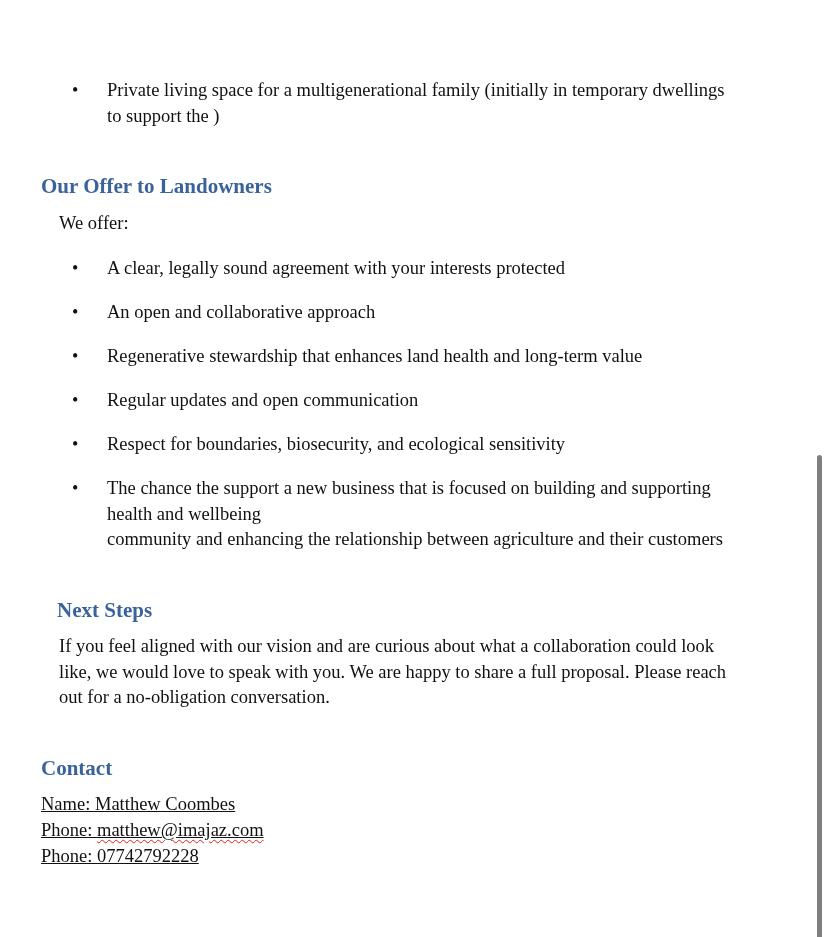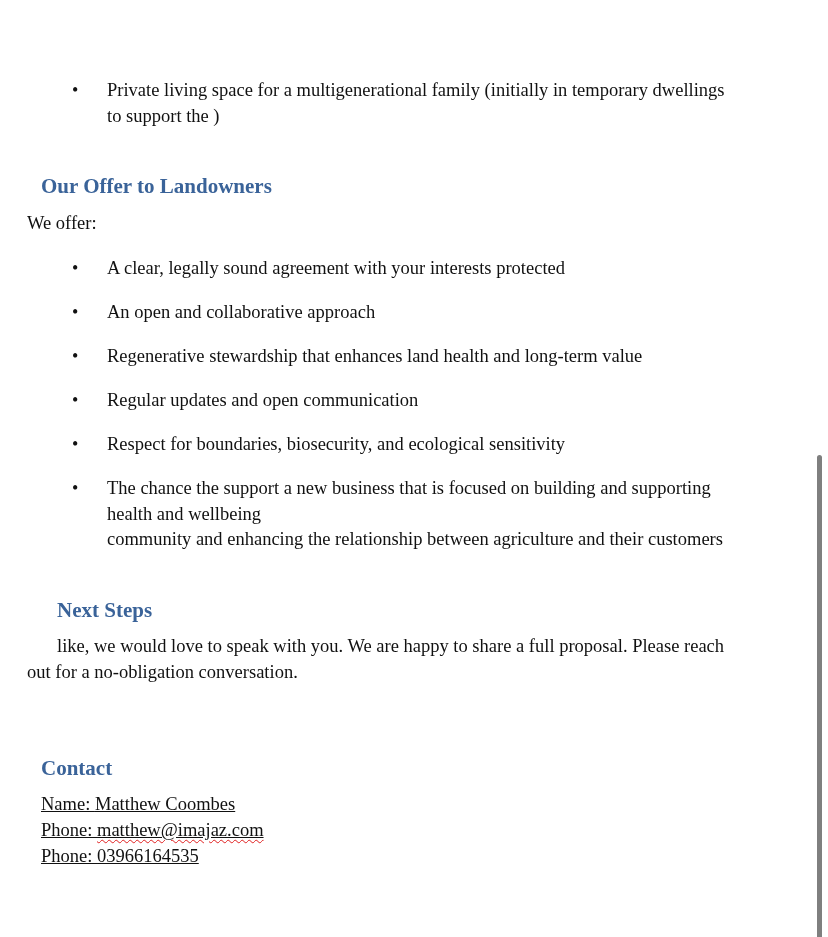--- a/index.html
+++ b/index.html
@@ -28,21 +28,21 @@
       margin: 0;
       font-family: Liberation Serif, serif;
       font-weight: bold;
       font-size: 21px;
       color: #3a6399;
       letter-spacing: 0px;
       white-space: nowrap;
     }
     .para {
       position: absolute;
-      left: 27px;
+      left: 59px;
       margin: 0;
       font-size: 18.5px;
       line-height: 25.5px;
       white-space: nowrap;
     }
     .bullet-item {
       position: absolute;
       left: 72px;
       width: 760px;
       font-size: 18.5px;
@@ -143,33 +143,34 @@
     <span class="bullet-dot">•</span>
     <span class="bullet-text">
       <span class="line">The chance the support a new business that is focused on building and supporting</span>
       <span class="line">health and wellbeing</span>
       <span class="line">community and enhancing the relationship between agriculture and their customers</span>
     </span>
   </div>
 
   <h2 class="heading" style="top:598px;margin-left:16px;">Next Steps</h2>
   <div class="para" style="top:634px;">
-    <span style="display:block;margin-left:30px;">like, we would love to speak with you. We are happy to share a full proposal. Please reach</span>
+    <span style="display:block;">If you feel aligned with our vision and are curious about what a collaboration could look</span>
+    <span style="display:block;">like, we would love to speak with you. We are happy to share a full proposal. Please reach</span>
     <span style="display:block;">out for a no-obligation conversation.</span>
   </div>
 
   <h2 class="heading" style="top:756px;">Contact</h2>
 
   <div class="contact-line" style="top:792px;">
     <span>Name: </span><span>Matthew Coombes</span>
   </div>
 
   <div class="contact-line" style="top:818px;">
     <span>Phone: </span><span class="spell-error">matthew@imajaz.com</span>
   </div>
 
   <div class="contact-line" style="top:844px;">
-    <span>Phone: </span><span>03966164535</span>
+    <span>Phone: </span><span>07742792228</span>
   </div>
 
 </div>
 
 <div class="scrollbar-thumb"></div>
 
 </body></html>

